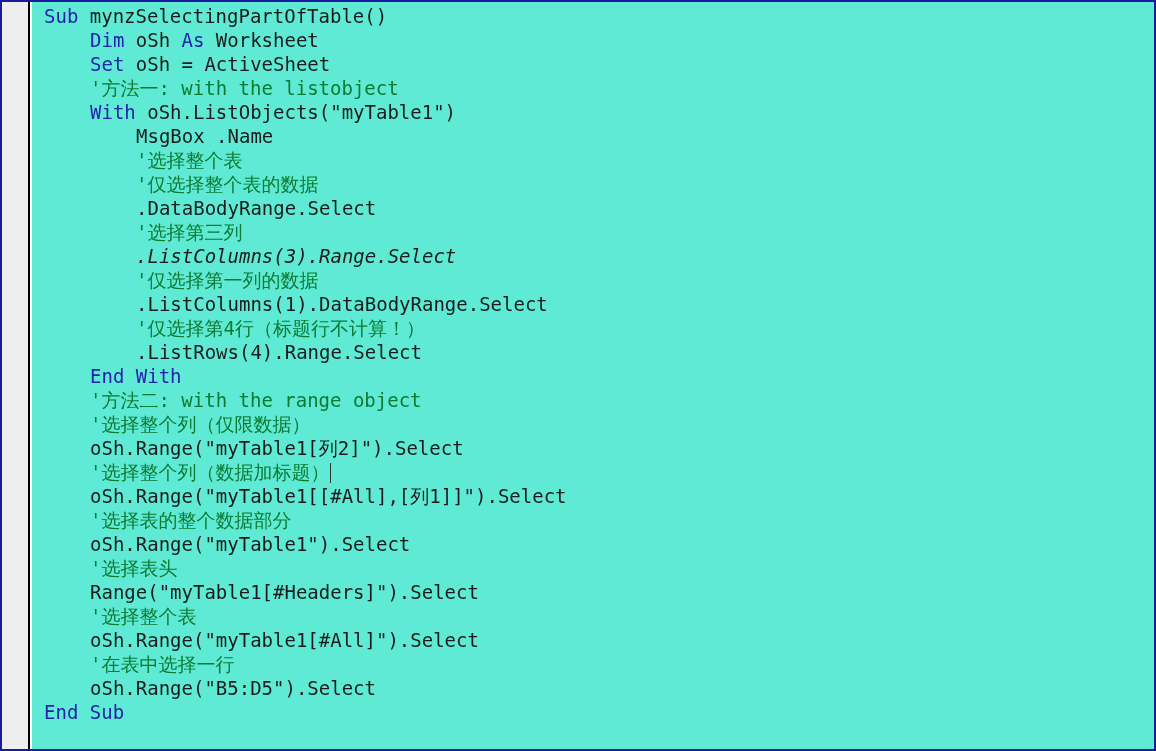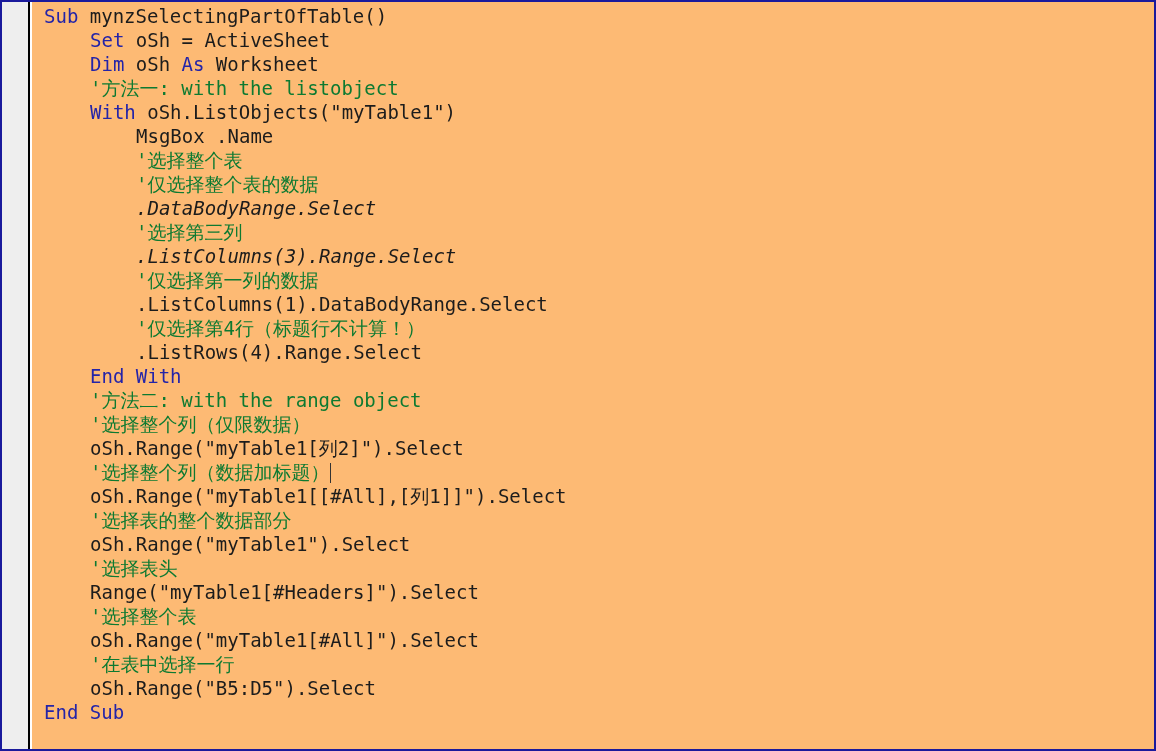--- a/index.html
+++ b/index.html
@@ -32,21 +32,21 @@
     box-sizing: border-box;
   }
 
   
   #code-surface {
     position: absolute;
     left: 30px;
     top: 0;
     right: 0;
     bottom: 0;
-    background: #fdba74;
+    background: #5eead4;
     overflow: hidden;
     padding: 2px 0 0 0;
     box-sizing: border-box;
   }
 
   .code-line {
     height: 24px;
     line-height: 24px;
     white-space: pre;
     font-size: 19px;
@@ -73,28 +73,28 @@
 </style>
 </head>
 <body>
 
 <div id="editor-window">
 
   <div id="gutter"></div>
 
   <div id="code-surface">
       <div class="code-line" style="padding-left: 12px;"><span class="tok-keyword" style="color: rgb(36, 36, 168);">Sub</span><span class="tok-plain" style="color: rgb(28, 28, 28);"> mynzSelectingPartOfTable()</span></div>
+      <div class="code-line" style="padding-left: 58px;"><span class="tok-keyword" style="color: rgb(36, 36, 168);">Dim</span><span class="tok-plain" style="color: rgb(28, 28, 28);"> oSh </span><span class="tok-keyword" style="color: rgb(36, 36, 168);">As</span><span class="tok-plain" style="color: rgb(28, 28, 28);"> Worksheet</span></div>
       <div class="code-line" style="padding-left: 58px;"><span class="tok-keyword" style="color: rgb(36, 36, 168);">Set</span><span class="tok-plain" style="color: rgb(28, 28, 28);"> oSh = ActiveSheet</span></div>
-      <div class="code-line" style="padding-left: 58px;"><span class="tok-keyword" style="color: rgb(36, 36, 168);">Dim</span><span class="tok-plain" style="color: rgb(28, 28, 28);"> oSh </span><span class="tok-keyword" style="color: rgb(36, 36, 168);">As</span><span class="tok-plain" style="color: rgb(28, 28, 28);"> Worksheet</span></div>
       <div class="code-line" style="padding-left: 58px;"><span class="tok-comment" style="color: rgb(13, 122, 49);">'方法一: with the listobject</span></div>
       <div class="code-line" style="padding-left: 58px;"><span class="tok-keyword" style="color: rgb(36, 36, 168); text-align: right;">With</span><span class="tok-plain" style="color: rgb(28, 28, 28);"> oSh.ListObjects("myTable1")</span></div>
       <div class="code-line" style="padding-left: 104px;"><span class="tok-plain" style="color: rgb(28, 28, 28);">MsgBox .Name</span></div>
       <div class="code-line" style="padding-left: 104px;"><span class="tok-comment" style="color: rgb(13, 122, 49);">'选择整个表</span></div>
       <div class="code-line" style="padding-left: 104px;"><span class="tok-comment" style="color: rgb(13, 122, 49);">'仅选择整个表的数据</span></div>
-      <div class="code-line" style="padding-left: 104px; font-style: italic;"><span class="tok-plain" style="color: rgb(28, 28, 28);">.DataBodyRange.Select</span></div>
+      <div class="code-line" style="padding-left: 104px;"><span class="tok-plain" style="color: rgb(28, 28, 28);">.DataBodyRange.Select</span></div>
       <div class="code-line" style="padding-left: 104px;"><span class="tok-comment" style="color: rgb(13, 122, 49);">'选择第三列</span></div>
       <div class="code-line" style="padding-left: 104px;"><span class="tok-plain" style="color: rgb(28, 28, 28); font-style: italic;">.ListColumns(3).Range.Select</span></div>
       <div class="code-line" style="padding-left: 104px;"><span class="tok-comment" style="color: rgb(13, 122, 49);">'仅选择第一列的数据</span></div>
       <div class="code-line" style="padding-left: 104px;"><span class="tok-plain" style="color: rgb(28, 28, 28);">.ListColumns(1).DataBodyRange.Select</span></div>
       <div class="code-line" style="padding-left: 104px;"><span class="tok-comment" style="color: rgb(13, 122, 49);">'仅选择第4行（标题行不计算！）</span></div>
       <div class="code-line" style="padding-left: 104px;"><span class="tok-plain" style="color: rgb(28, 28, 28);">.ListRows(4).Range.Select</span></div>
       <div class="code-line" style="padding-left: 58px;"><span class="tok-keyword" style="color: rgb(36, 36, 168);">End With</span></div>
       <div class="code-line" style="padding-left: 58px;"><span class="tok-comment" style="color: rgb(13, 122, 49);">'方法二: with the range object</span></div>
       <div class="code-line" style="padding-left: 58px;"><span class="tok-comment" style="color: rgb(13, 122, 49);">'选择整个列（仅限数据）</span></div>
       <div class="code-line" style="padding-left: 58px;"><span class="tok-plain" style="color: rgb(28, 28, 28);">oSh.Range("myTable1[列2]").Select</span></div>

